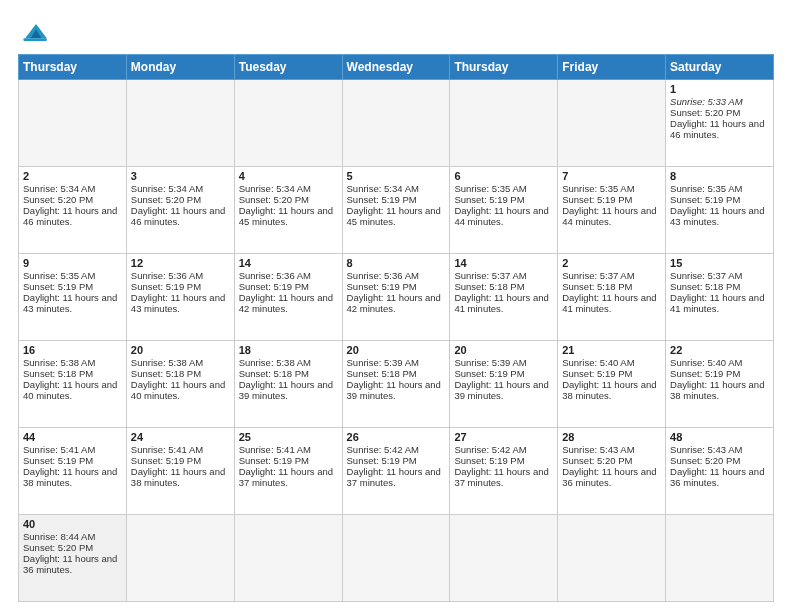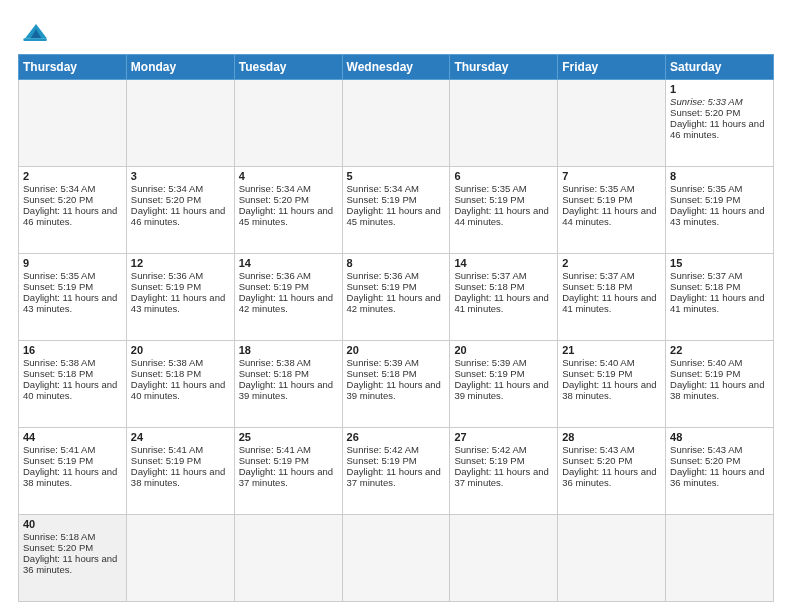--- a/index.html
+++ b/index.html
@@ -317,21 +317,21 @@
           <td>
             <span class="day-number">48</span>
             <span style="display: block;">Sunrise: 5:43 AM</span>
             <span style="display: block;">Sunset: 5:20 PM</span>
             <span style="display: block;">Daylight: 11 hours and 36 minutes.</span>
           </td>
         </tr>
         <tr class="last-row">
           <td>
             <span class="day-number">40</span>
-            <span style="display: block;">Sunrise: 5:18 AM</span>
+            <span style="display: block;">Sunrise: 8:44 AM</span>
             <span style="display: block;">Sunset: 5:20 PM</span>
             <span style="display: block;">Daylight: 11 hours and 36 minutes.</span>
           </td>
           <td class="cell-empty"></td>
           <td class="cell-empty"></td>
           <td class="cell-empty"></td>
           <td class="cell-empty"></td>
           <td class="cell-empty"></td>
           <td class="cell-empty"></td>
         </tr>

